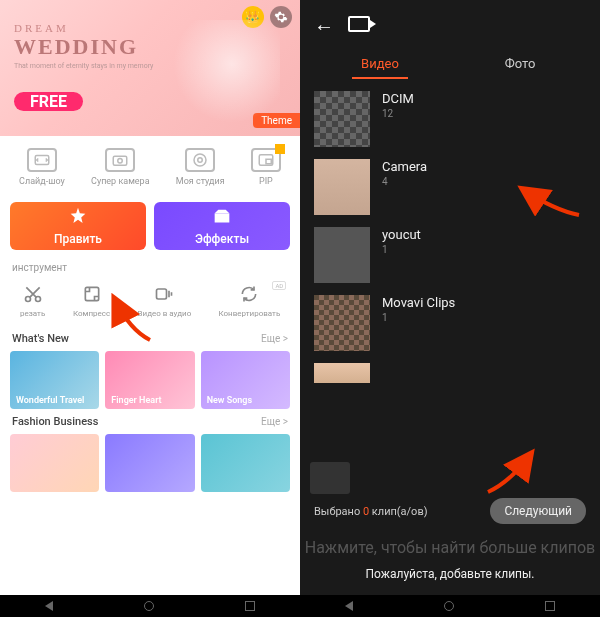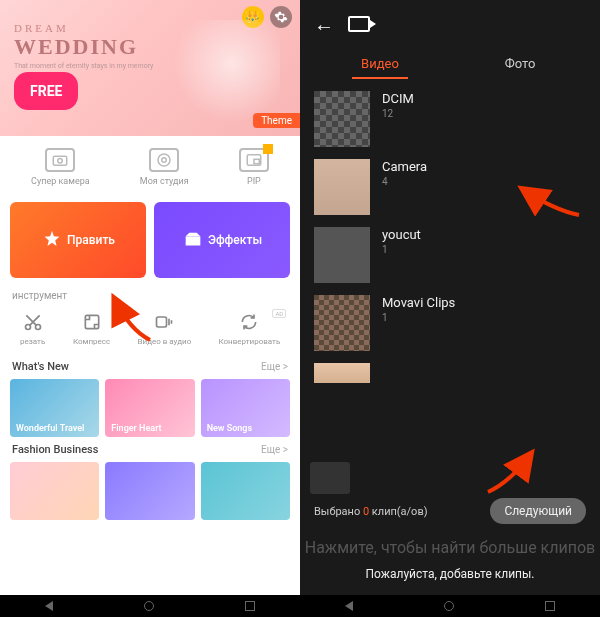--- a/index.html
+++ b/index.html
@@ -10,35 +10,35 @@
 
 
 .hero{position:relative;height:136px;background:linear-gradient(135deg,#ffd6d6 0%,#ffc4c4 40%,#f8b5b5 100%);padding:14px 14px 0}
 .hero-top{position:absolute;top:6px;right:8px;display:flex;gap:6px}
 .crown{width:22px;height:22px;background:#ffc107;border-radius:50%;display:flex;align-items:center;justify-content:center;font-size:12px}
 .gear{width:22px;height:22px;background:rgba(0,0,0,.35);border-radius:50%;display:flex;align-items:center;justify-content:center}
 .gear svg{width:14px;height:14px;fill:#fff}
 .hero-title{font-family:serif;color:#c88;font-size:11px;letter-spacing:3px;margin-top:8px}
 .hero-title2{font-family:serif;color:#b77;font-size:22px;letter-spacing:2px;font-weight:600}
 .hero-sub{font-size:7px;color:#b99;margin-top:2px}
-.free-badge{display:inline-block;margin-top:2px;background:#ff2a6d;color:#fff;font-size:14px;font-weight:700;padding:11px 16px;border-radius:14px}
+.free-badge{display:inline-block;margin-top:22px;background:#ff2a6d;color:#fff;font-size:16px;font-weight:700;padding:0 16px;border-radius:14px}
 .theme-badge{position:absolute;right:0;bottom:8px;background:#ff5a2a;color:#fff;font-size:10px;padding:2px 8px;border-radius:4px 0 0 4px}
 .couple{position:absolute;right:20px;top:20px;width:120px;height:110px;background:radial-gradient(circle at 60% 40%,rgba(255,255,255,.6),transparent 60%)}
 
 
 .toolbar{display:flex;padding:12px 6px 8px;justify-content:space-around}
 .tool{display:flex;flex-direction:column;align-items:center;gap:4px;position:relative}
 .tool-ic{width:30px;height:24px;border:2px solid #bbb;border-radius:4px;display:flex;align-items:center;justify-content:center}
 .tool-ic svg{width:18px;height:18px;stroke:#bbb;fill:none;stroke-width:2}
 .tool span{font-size:9px;color:#999}
 .new-tag{position:absolute;top:-4px;right:-4px;width:10px;height:10px;background:#ffb300}
 
 
 .bigrow{display:flex;gap:8px;padding:8px 10px}
-.bigbtn{flex:1;height:76px;border-radius:6px;display:flex;flex-direction:row;align-items:center;justify-content:center;gap:4px;color:#fff;font-size:12px;font-weight:500}
+.bigbtn{flex:1;height:48px;border-radius:6px;display:flex;flex-direction:column;align-items:center;justify-content:center;gap:4px;color:#fff;font-size:12px;font-weight:500}
 .edit{background:linear-gradient(135deg,#ff7a2a,#ff4a2a)}
 .effects{background:linear-gradient(135deg,#7a4aff,#8a5aff)}
 .bigbtn svg{width:22px;height:22px;fill:#fff}
 
 .instr{font-size:10px;color:#999;padding:4px 12px 6px}
 
 
 .tools2{display:flex;padding:4px 6px 8px;justify-content:space-around}
 .tool2{display:flex;flex-direction:column;align-items:center;gap:4px;position:relative}
 .tool2-ic{width:26px;height:22px;display:flex;align-items:center;justify-content:center}
@@ -121,20 +121,29 @@
     </div>
     <div class="hero-title">DREAM</div>
     <div class="hero-title2">WEDDING</div>
     <div class="hero-sub">That moment of eternity stays in my memory</div>
     <div class="free-badge">FREE</div>
     <div class="theme-badge">Theme</div>
     <div class="couple"></div>
   </div>
 
   <div class="toolbar">
+    <div class="tool">
+        <div class="tool-ic">
+          <svg viewBox="0 0 24 24">
+            <rect x="3" y="6" width="18" height="12" rx="2"></rect>
+            <path d="M7 10l-2 2 2 2M17 10l2 2-2 2"></path>
+          </svg>
+        </div>
+        <span>Слайд-шоу</span>
+      </div>
     <div class="tool">
         <div class="tool-ic">
           <svg viewBox="0 0 24 24">
             <rect x="3" y="7" width="18" height="12" rx="2"></rect>
             <circle cx="12" cy="13" r="3"></circle>
           </svg>
         </div>
         <span>Супер камера</span>
       </div>
     <div class="tool">

